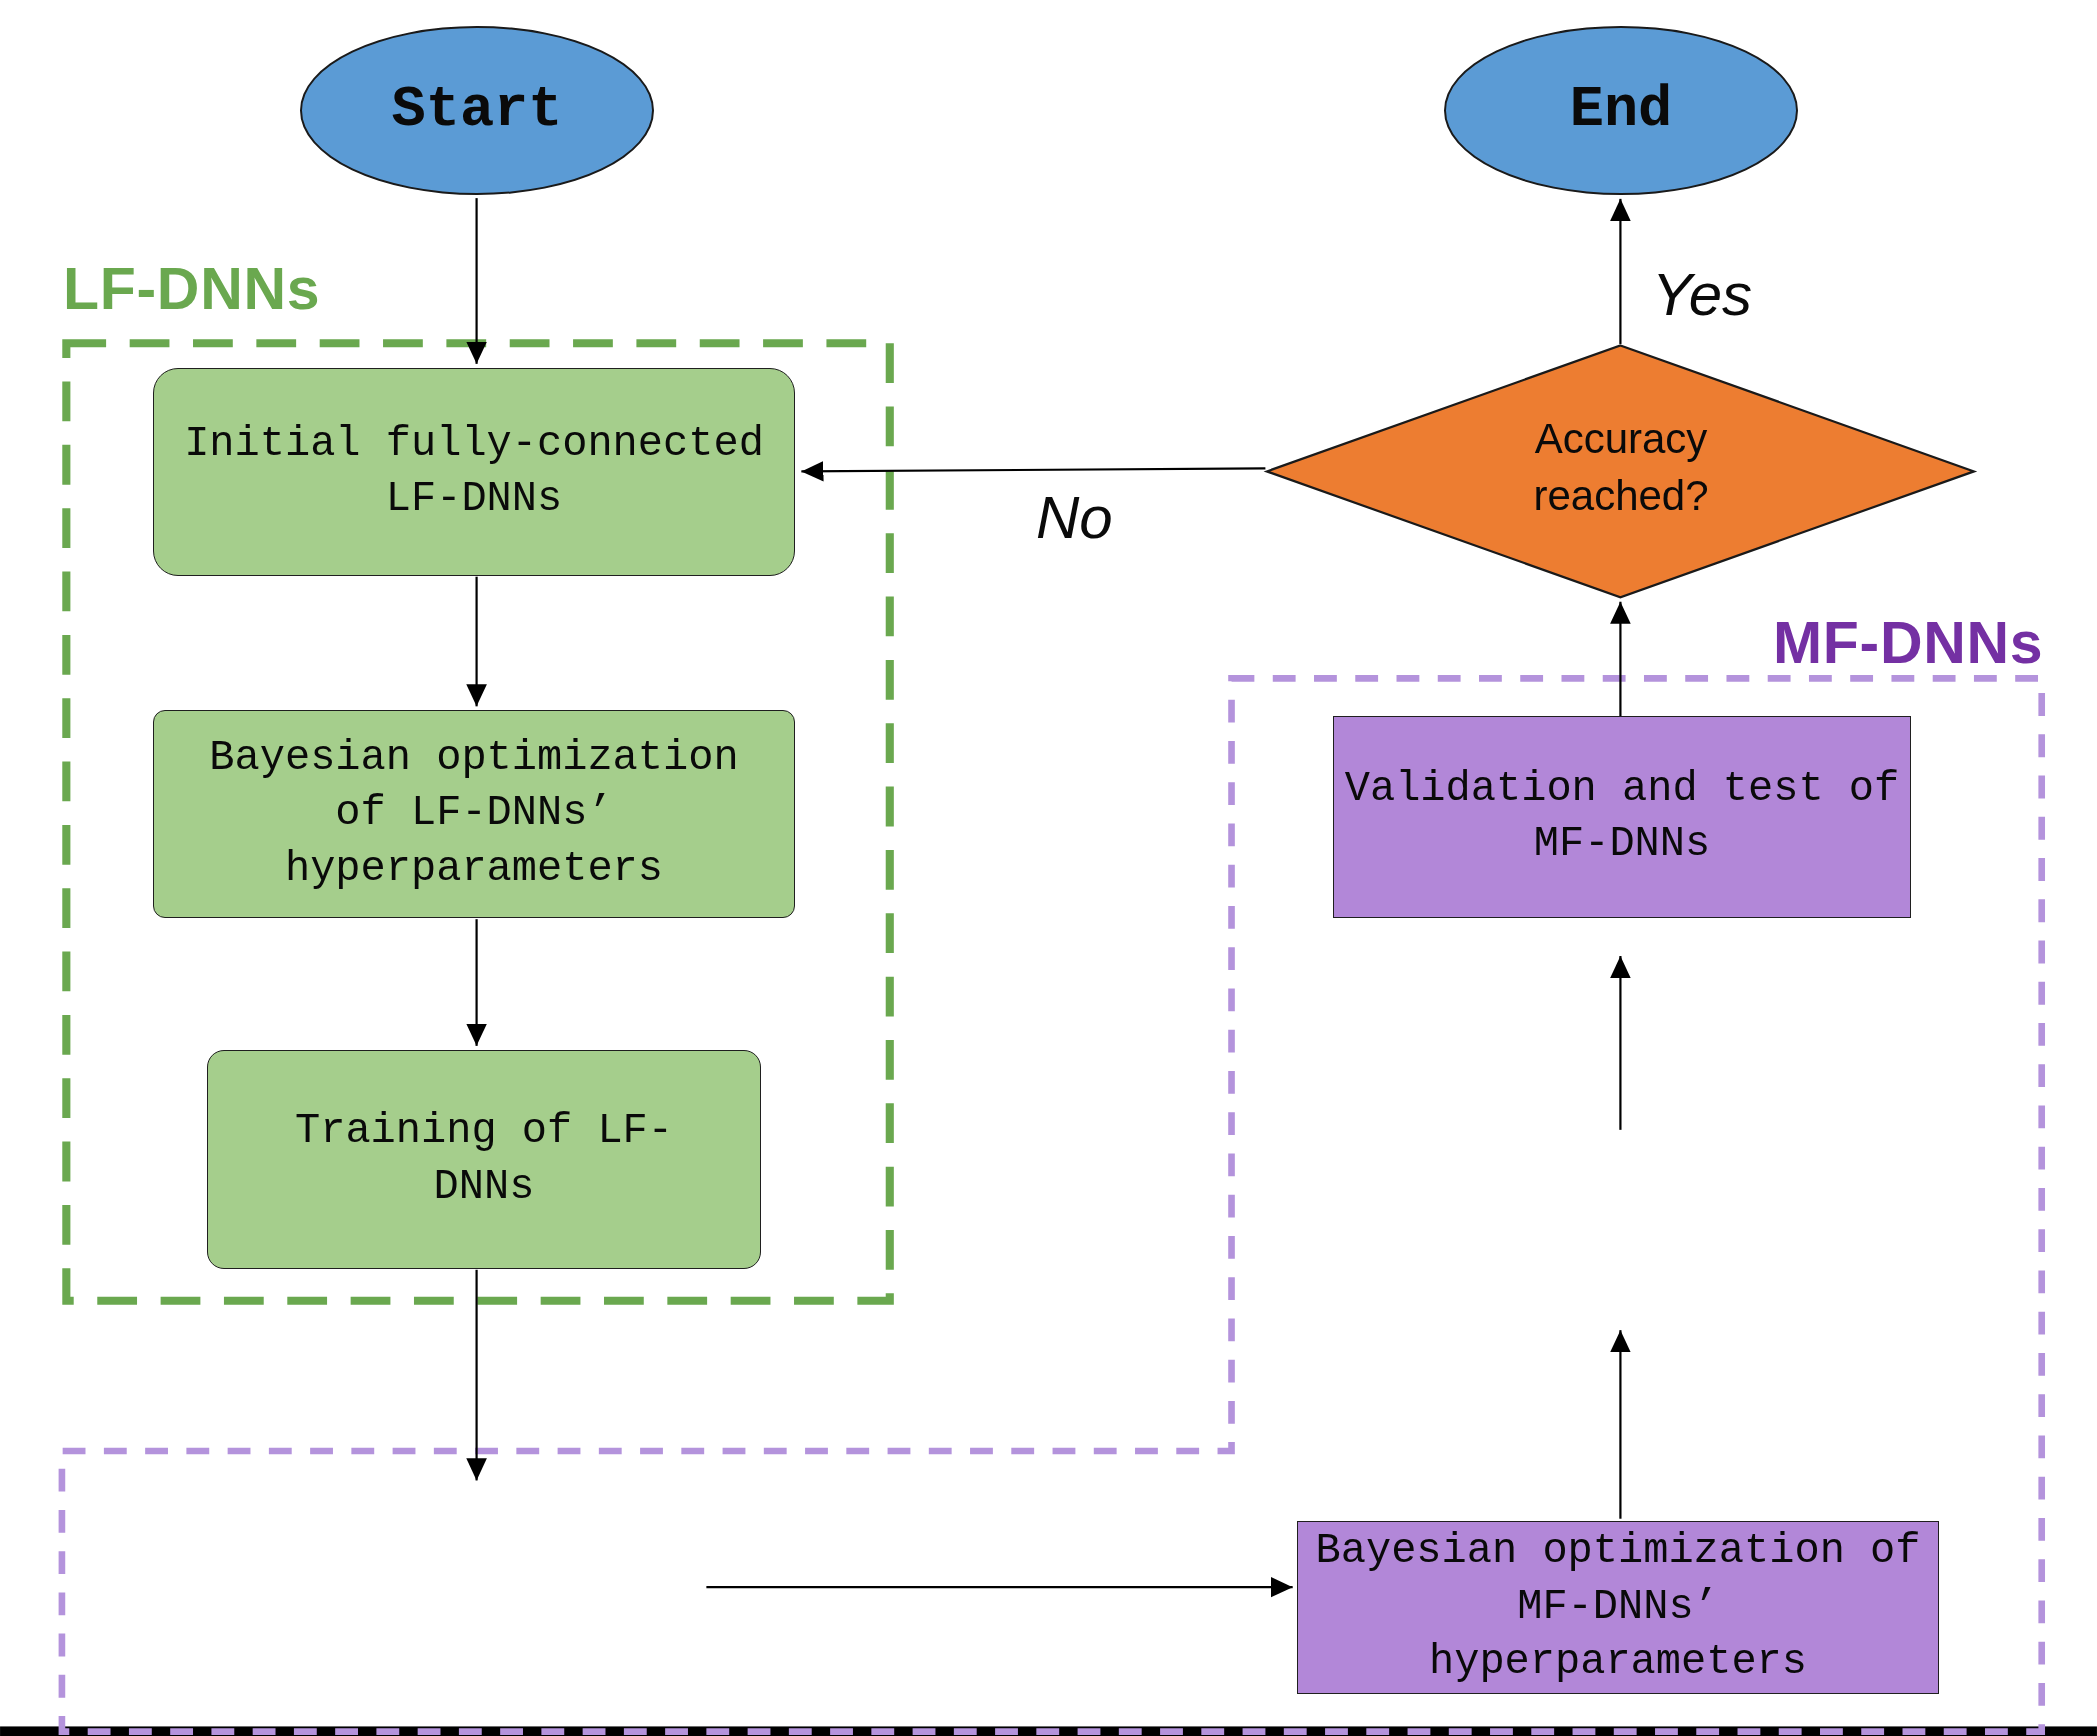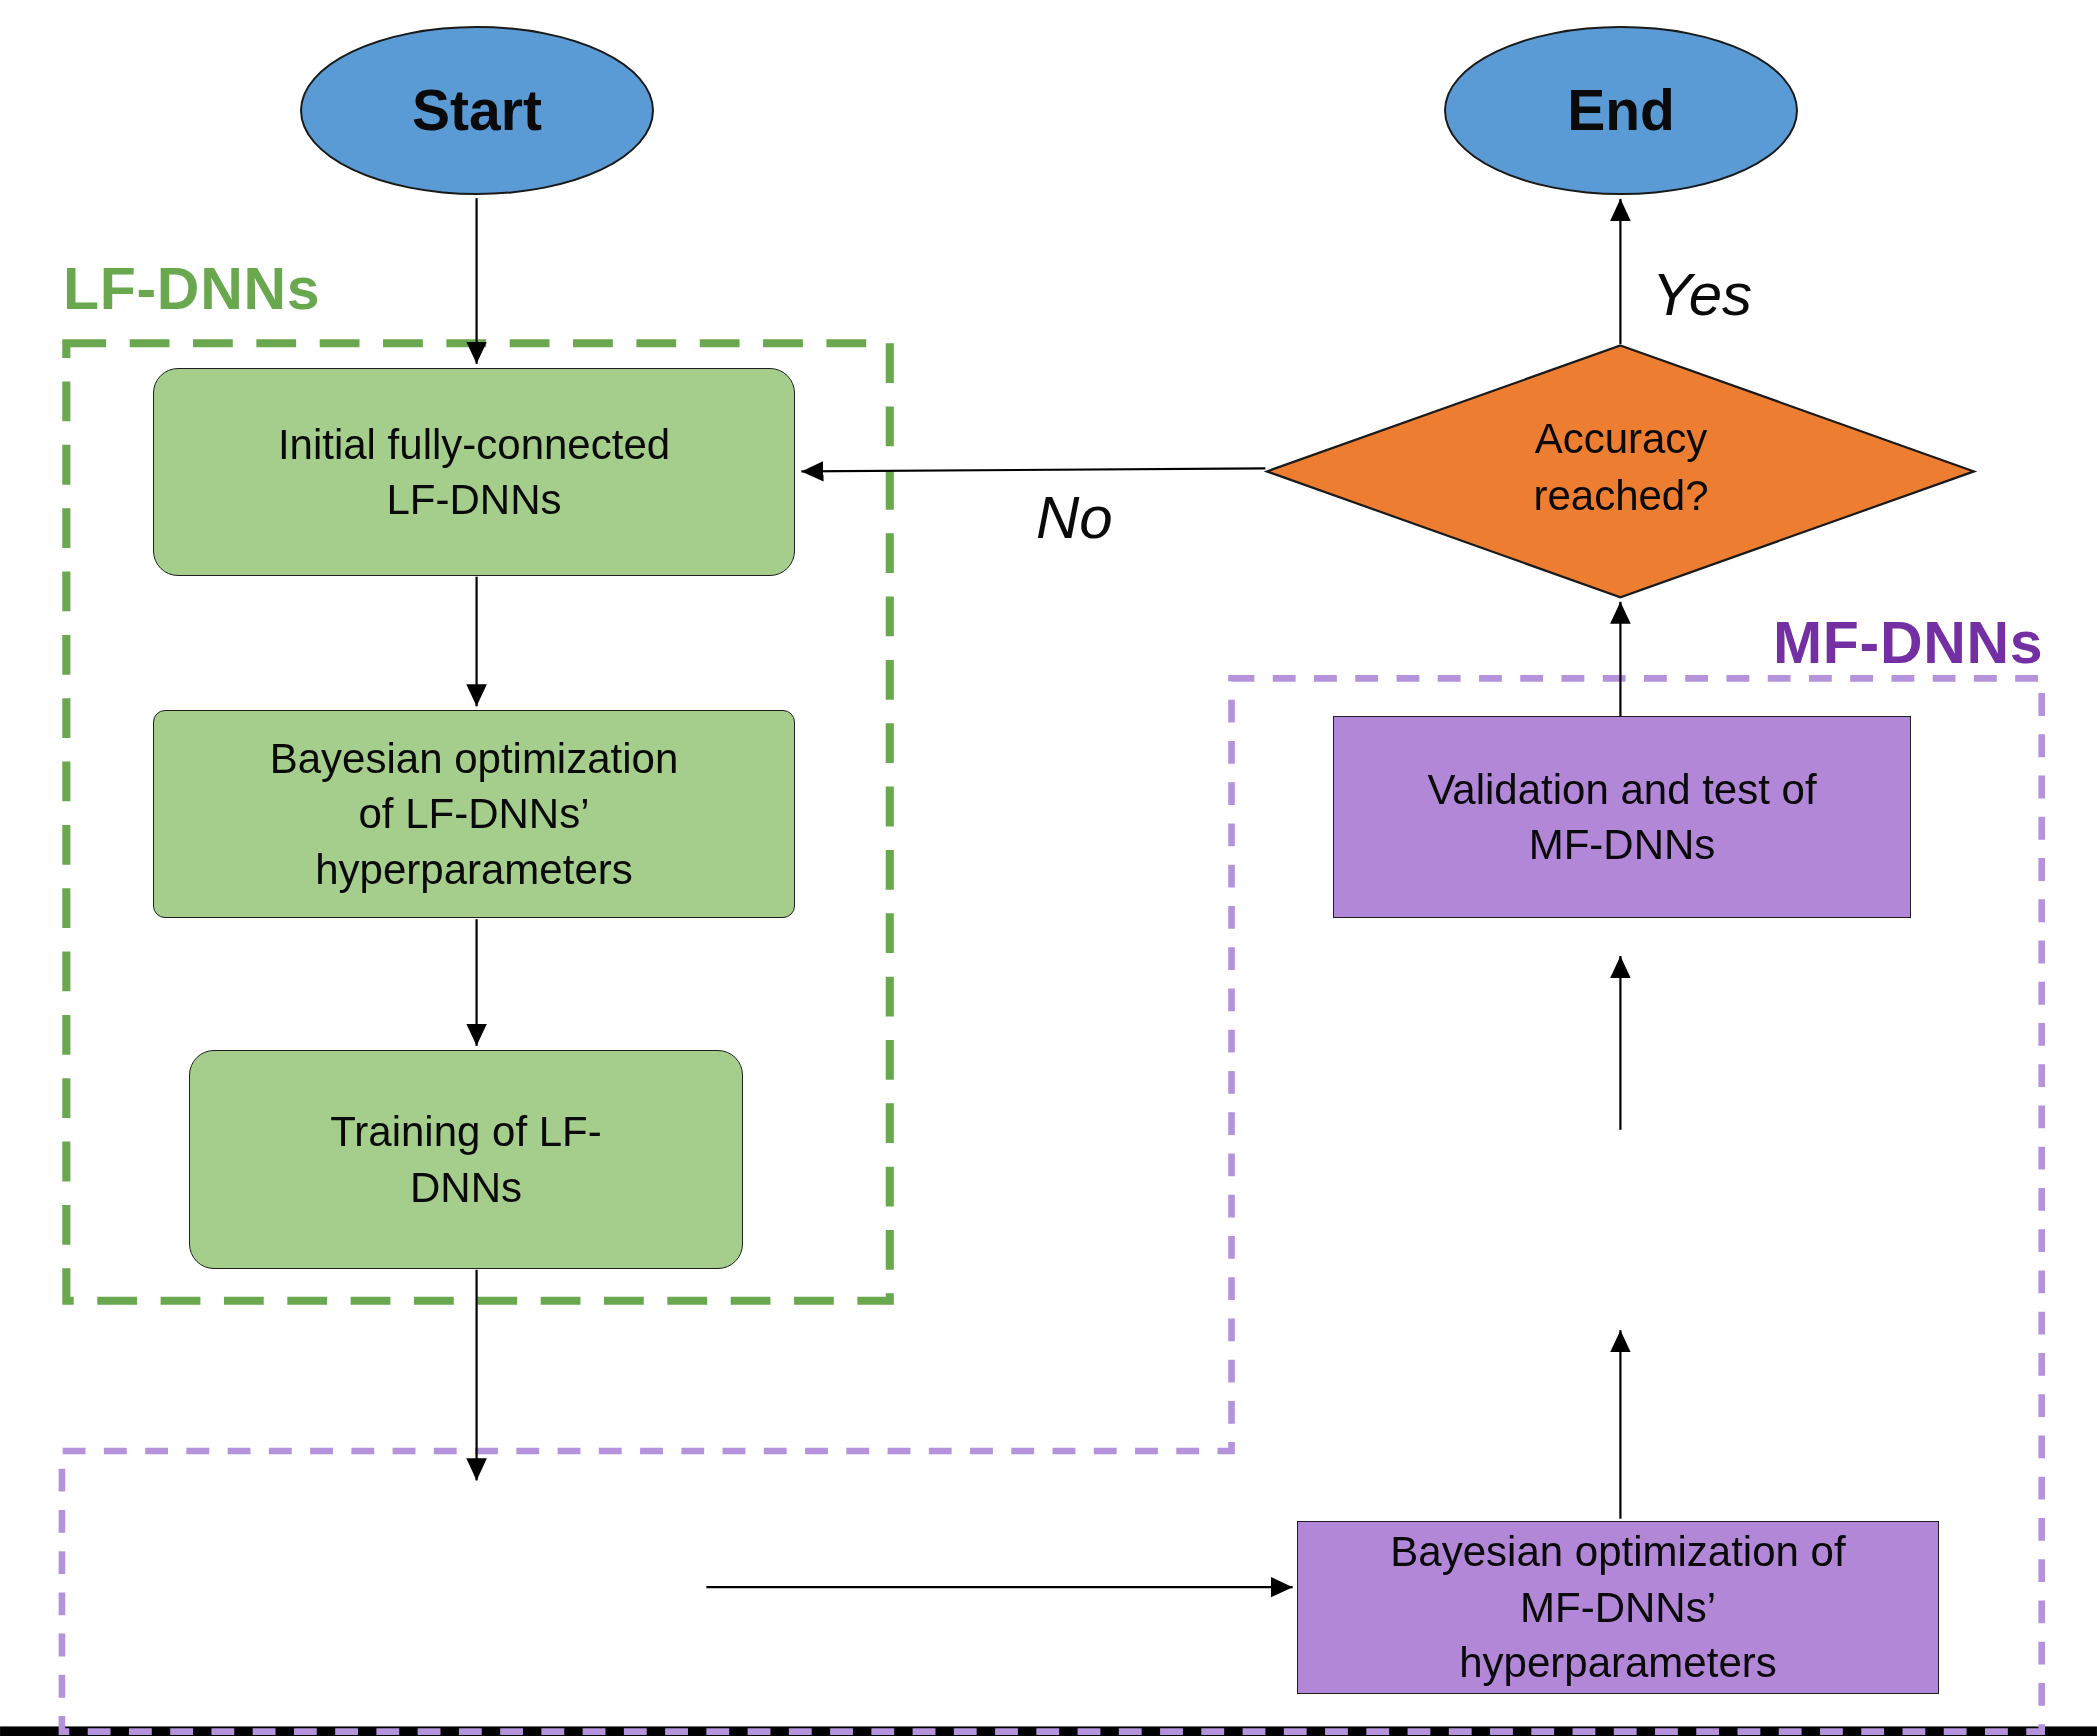--- a/index.html
+++ b/index.html
@@ -16,20 +16,21 @@
     position: absolute;
     display: flex;
     align-items: center;
     justify-content: center;
     text-align: center;
     color: #0a0a0a;
     font-size: 42px;
     line-height: 1.32;
     white-space: pre-line;
     box-sizing: border-box;
+    font-family: Liberation Mono, monospace;
   }
   .ellipse {
     border-radius: 50%;
     background: #5b9bd5;
     border: 2.2px solid #1a1a1a;
     font-weight: bold;
     font-size: 57px;
   }
   .greenbox {
     background: #a5ce8c;
@@ -107,21 +108,21 @@
 
   <div class="node greenbox" style="left:153px; top:368px; width:642px; height:208px;">
     <span>Initial fully-connected
 LF-DNNs</span>
   </div>
   <div class="node greenbox" style="left:153px; top:710px; width:642px; height:208px;border-radius:12px;">
     <span>Bayesian optimization
 of LF-DNNs’
 hyperparameters</span>
   </div>
-  <div class="node greenbox" style="left:189px; top:1050px; width:554px; height:219px;">
+  <div class="node greenbox" style="left:207px; top:1050px; width:554px; height:219px;border-radius:17px;">
     <span>Training of LF-
 DNNs</span>
   </div>
 
   <div class="node purplebox" style="left:1297px; top:1521px; width:642px; height:173px;">
     <span>Bayesian optimization of
 MF-DNNs’
 hyperparameters</span>
   </div>
   <div class="node purplebox" style="left:1333px; top:716px; width:578px; height:202px;">

